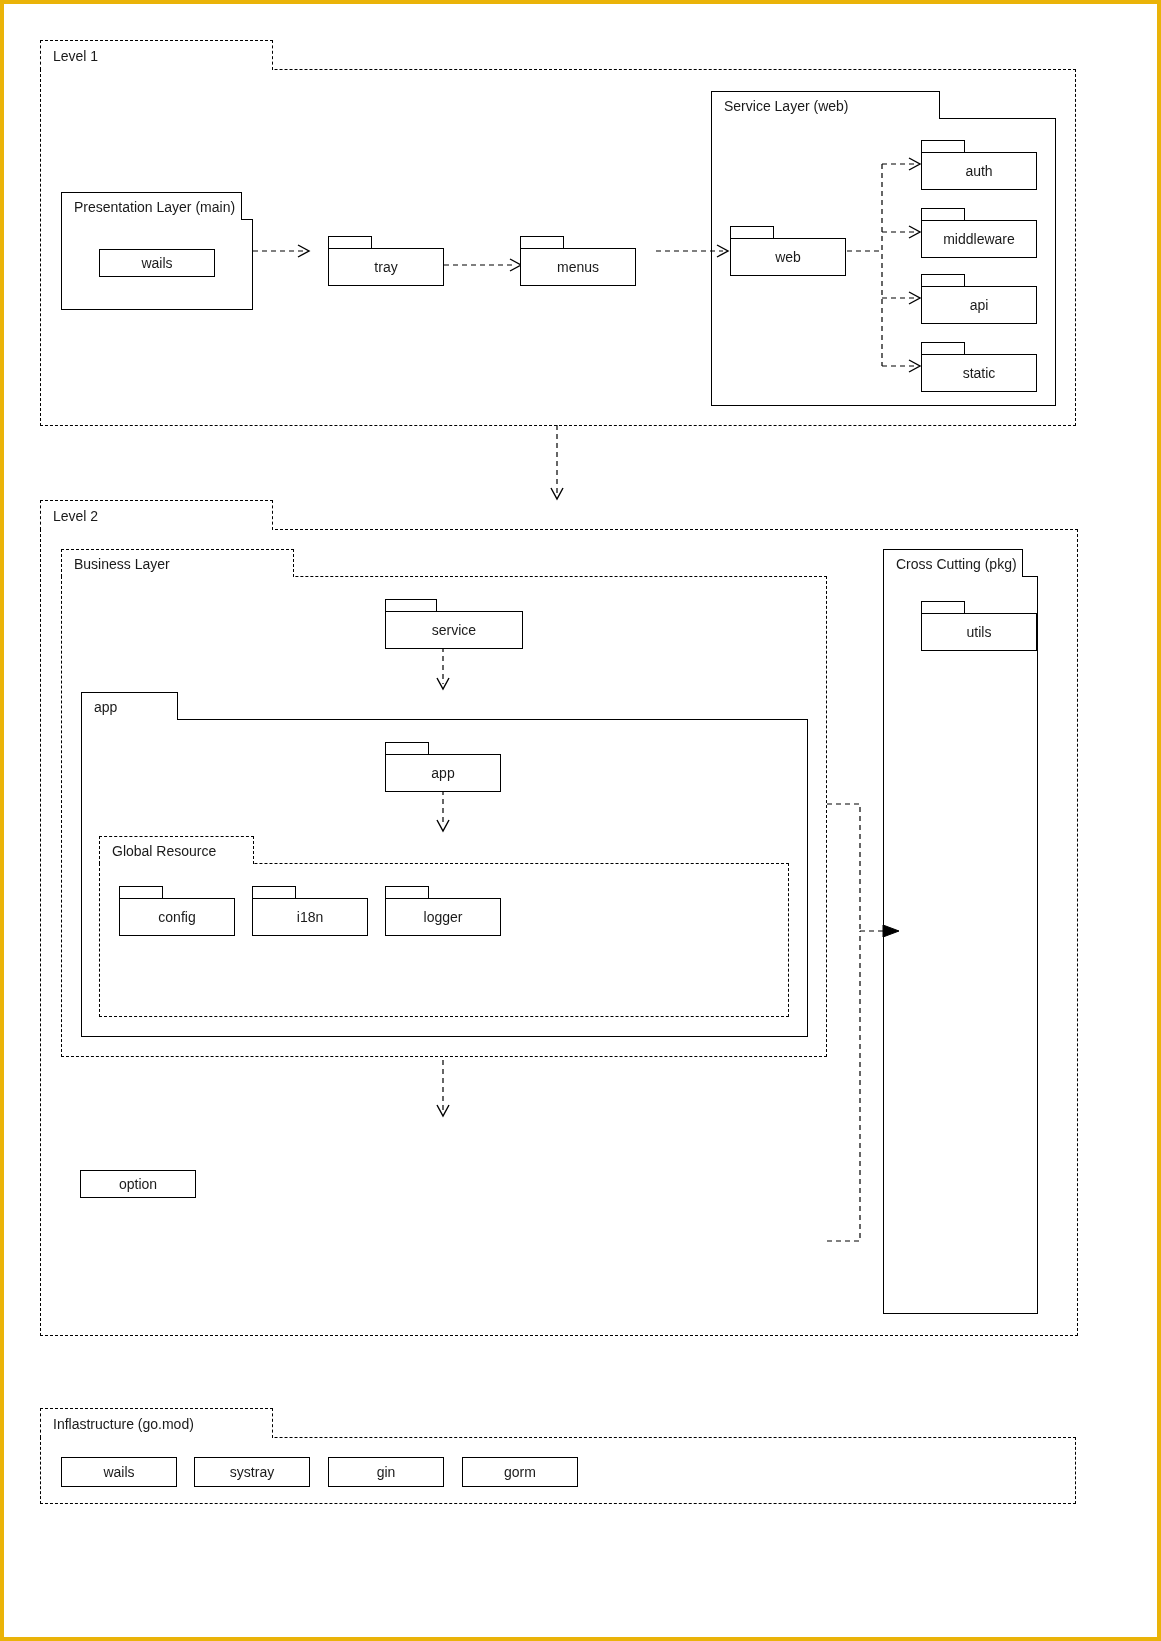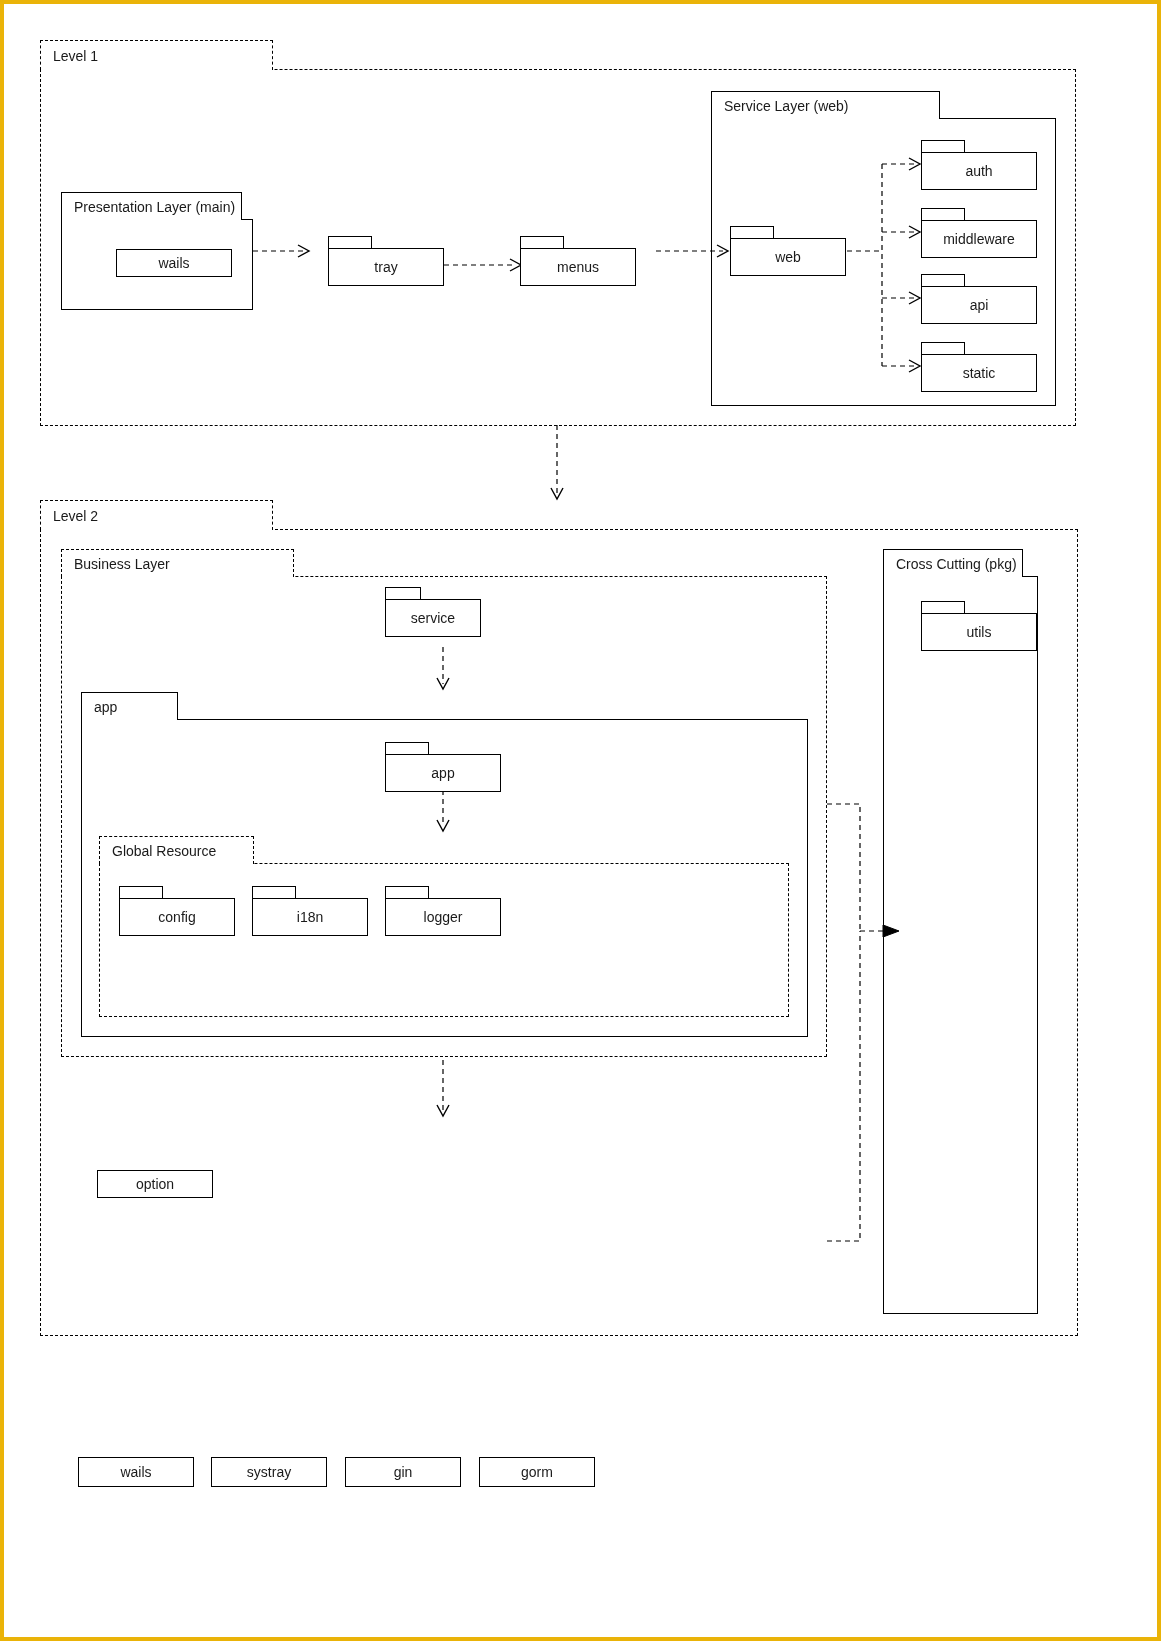--- a/index.html
+++ b/index.html
@@ -90,21 +90,20 @@
     position:absolute;
     box-sizing:border-box;
     border:1px solid #000000;
     background:#ffffff;
     display:flex;
     align-items:center;
     justify-content:center;
     font-size:14px;
     color:#1a1a1a;
     z-index:4;
-    margin-left:17px;
   }
 
   
   .conn{
     position:absolute;
     left:0;top:0;
     width:1161px;height:1641px;
     pointer-events:none;
     z-index:2;
   }
@@ -225,21 +224,21 @@
   <div class="frame dashed" style="left:36px;top:496px;width:1038px;height:836px;">
     <div class="frame-tab" style="left:0;top:0;width:233px;height:30px;">Level 2</div>
     <div class="frame-body" style="left:0;top:29px;width:1038px;height:807px;"></div>
   </div>
 
   <div class="frame dashed" style="left:57px;top:545px;width:766px;height:508px;">
     <div class="frame-tab" style="left:0;top:0;width:233px;height:28px;">Business Layer</div>
     <div class="frame-body" style="left:0;top:27px;width:766px;height:481px;"></div>
   </div>
 
-  <div class="folder" style="left:381px;top:583px;width:96px;height:50px;text-align:right;">
+  <div class="folder" style="left:381px;top:595px;width:138px;height:50px;text-align:right;">
     <div class="fold-tab"></div>
     <div class="fold-body">service</div>
   </div>
 
   <div class="frame solid" style="left:77px;top:688px;width:727px;height:345px;">
     <div class="frame-tab" style="left:0;top:0;width:97px;height:28px;">app</div>
     <div class="frame-body" style="left:0;top:27px;width:727px;height:318px;"></div>
   </div>
 
   <div class="folder" style="left:381px;top:738px;width:116px;height:50px;">
@@ -268,18 +267,22 @@
 
   <div class="frame solid" style="left:879px;top:545px;width:155px;height:765px;">
     <div class="frame-tab" style="left:0;top:0;width:140px;height:28px;">Cross Cutting (pkg)</div>
     <div class="frame-body" style="left:0;top:27px;width:155px;height:738px;"></div>
   </div>
   <div class="folder" style="left:917px;top:597px;width:116px;height:50px;">
     <div class="fold-tab"></div>
     <div class="fold-body">utils</div>
   </div>
 
+  <div class="frame dashed" style="left:36px;top:1404px;width:1036px;height:96px;">
+    <div class="frame-tab" style="left:0;top:0;width:233px;height:30px;">Inflastructure (go.mod)</div>
+    <div class="frame-body" style="left:0;top:29px;width:1036px;height:67px;"></div>
+  </div>
   <div class="rect" style="left:57px;top:1453px;width:116px;height:30px;">wails</div>
   <div class="rect" style="left:190px;top:1453px;width:116px;height:30px;">systray</div>
   <div class="rect" style="left:324px;top:1453px;width:116px;height:30px;">gin</div>
   <div class="rect" style="left:458px;top:1453px;width:116px;height:30px;">gorm</div>
 
 </div>
 
 </body></html>

